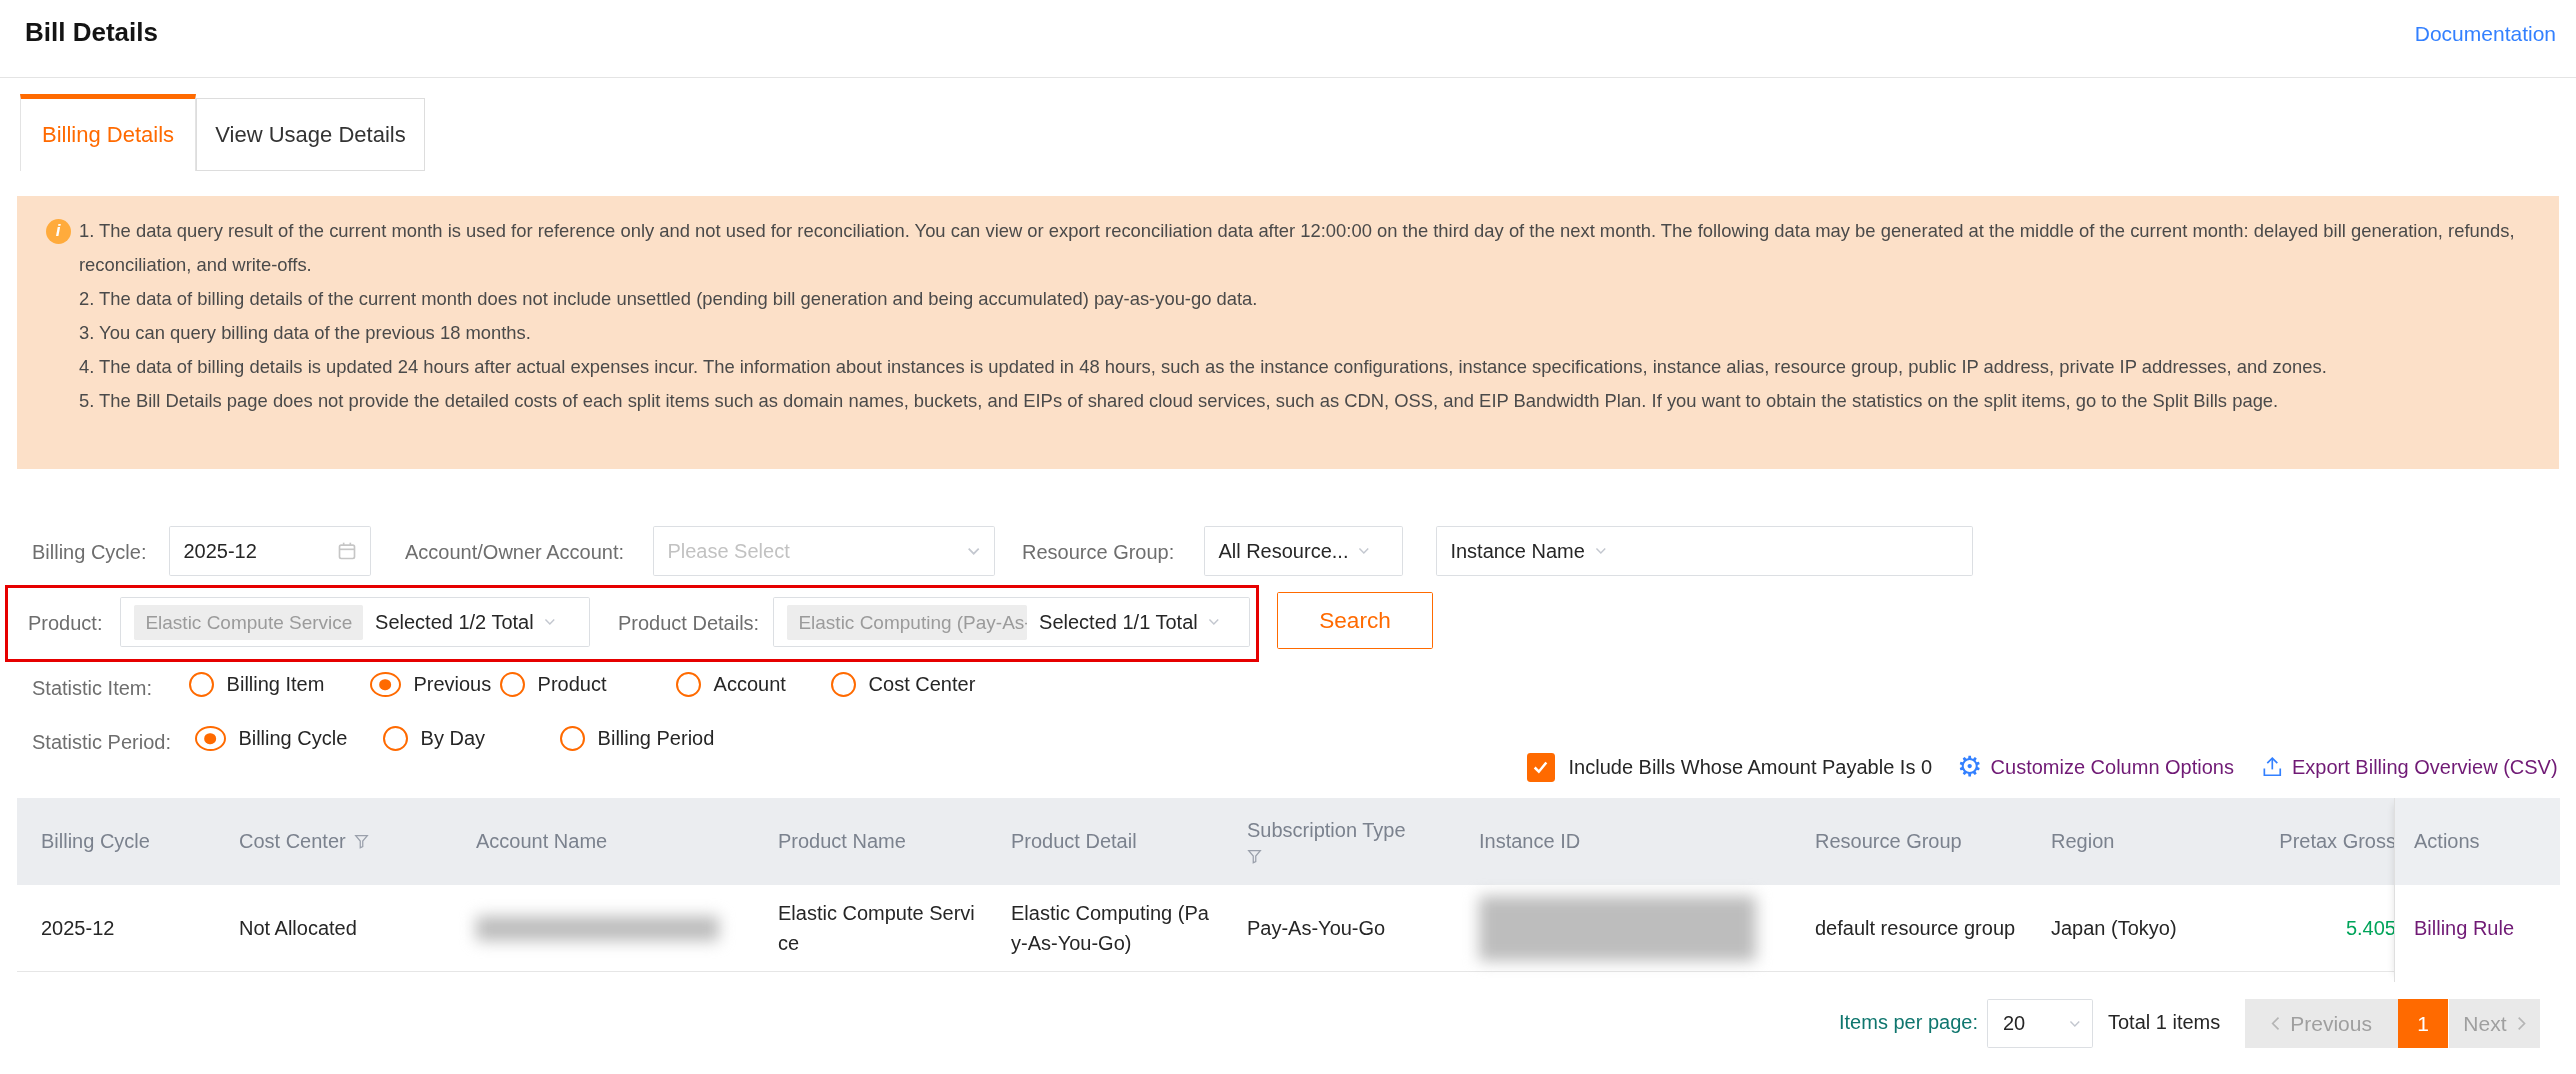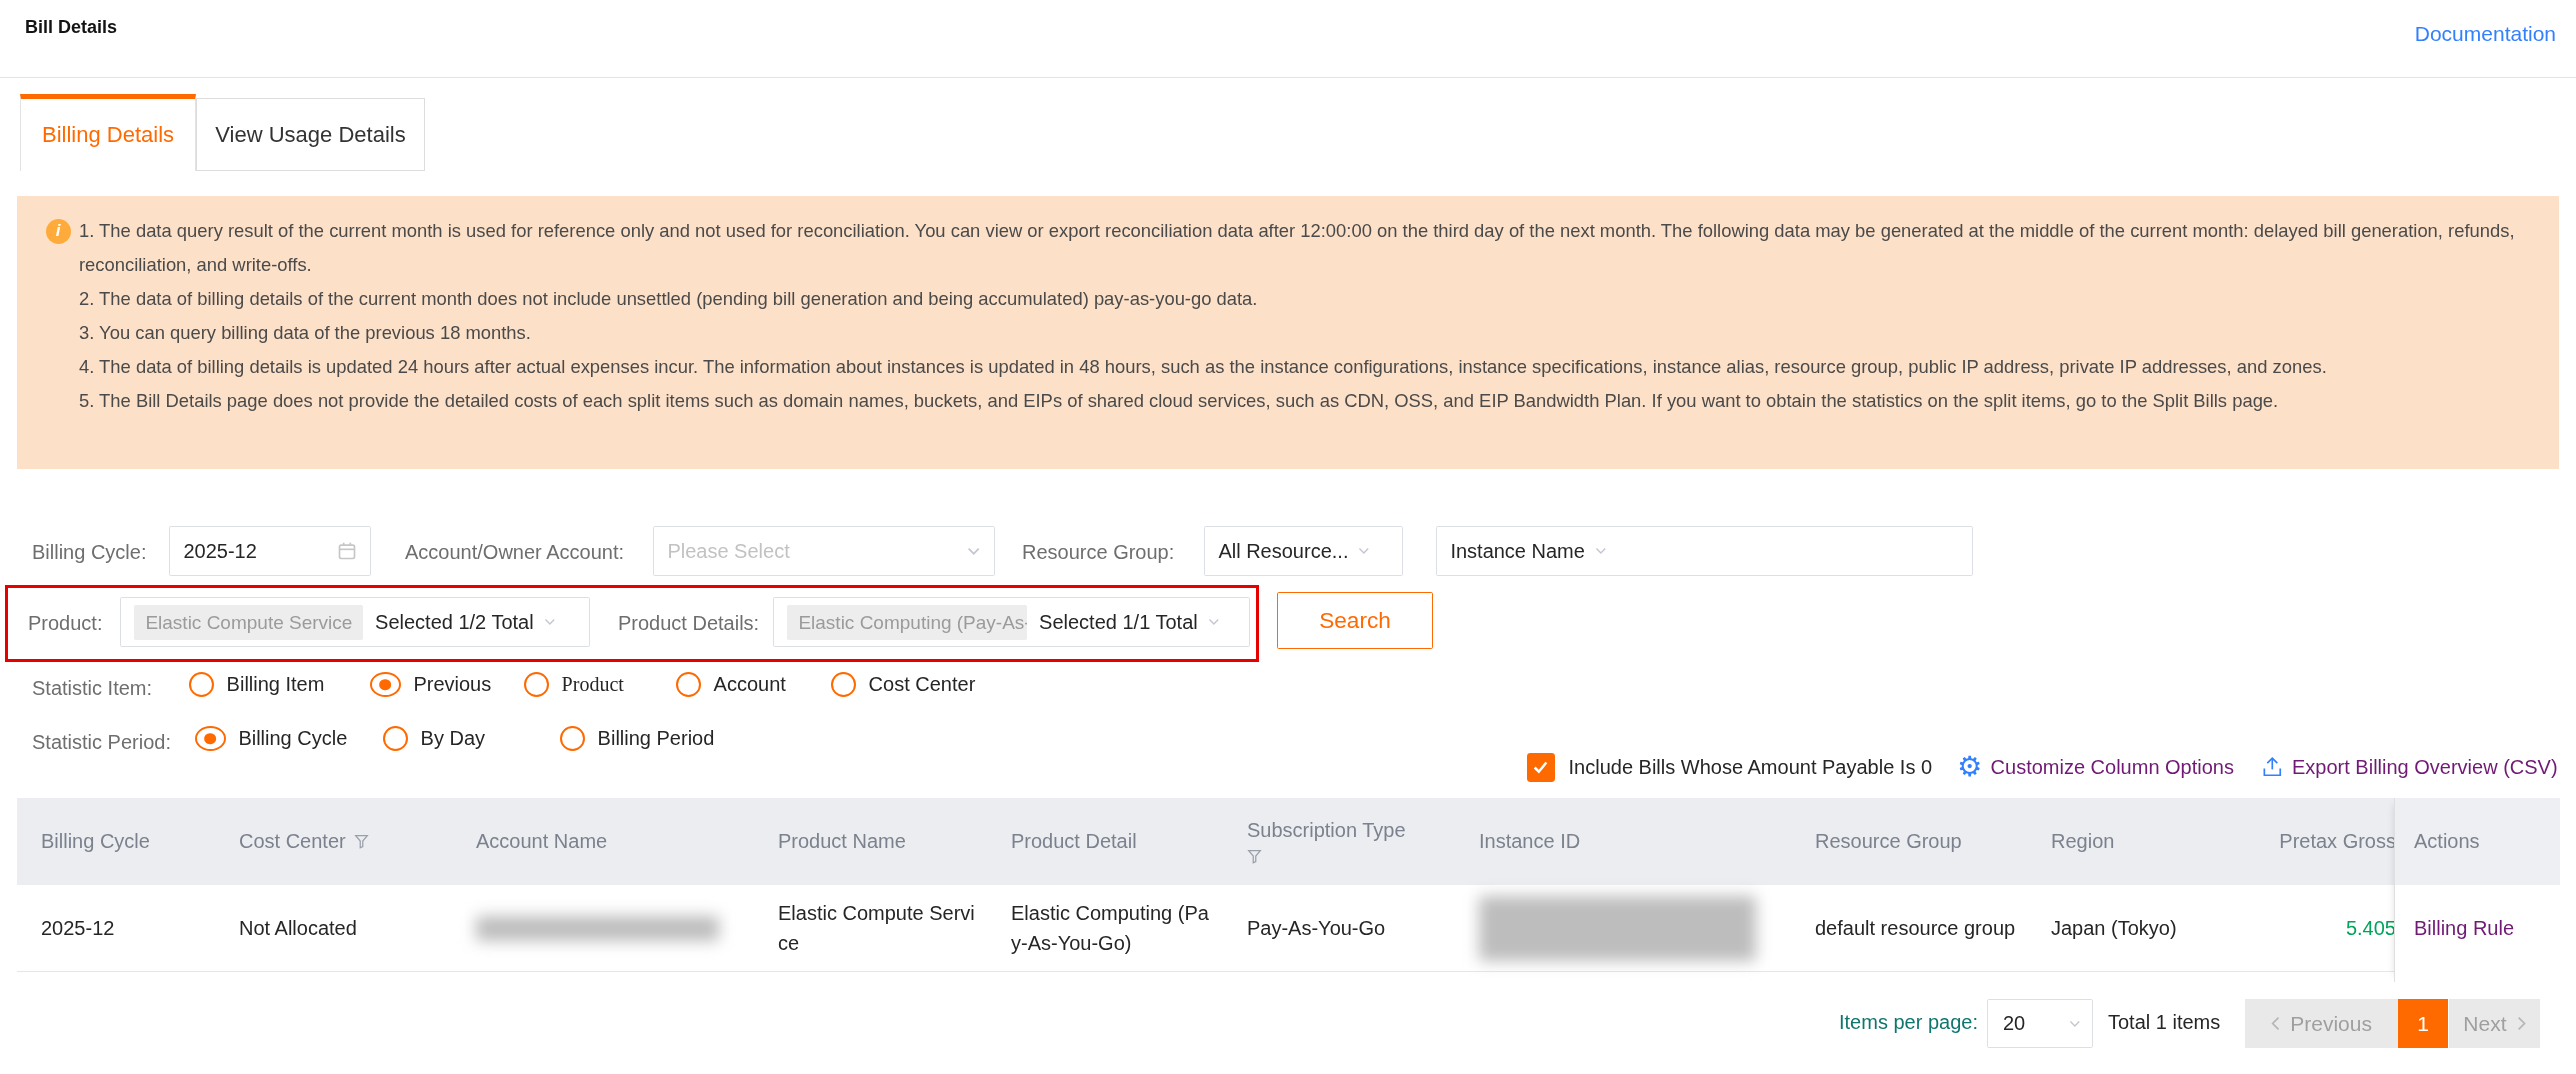--- a/index.html
+++ b/index.html
@@ -1,20 +1,20 @@
 <!DOCTYPE html>
 <html style="font-size:13.4px"><head>
 <meta charset="utf-8">
 <style>
   html,body{margin:0;padding:0;background:#fff;}
   #page{position:relative;width:2576px;height:1074px;background:#fff;overflow:hidden;
         font-family:"Liberation Sans","DejaVu Sans",sans-serif;color:#262626;}
 
   
-  .page-title{position:absolute;left:25px;top:17px;font-size:18px;font-weight:700;color:#141414;}
+  .page-title{position:absolute;left:25px;top:17px;font-size:26px;font-weight:700;color:#141414;}
   .doc-link{position:absolute;right:20px;top:22px;font-size:21px;color:#3380ff;cursor:pointer;}
   .topbar-divider{position:absolute;left:0;top:77px;width:2576px;height:0.8px;background:#e4e4e4;}
 
   
   .tab{position:absolute;display:flex;align-items:center;justify-content:center;font-size:22px;background:#fff;box-sizing:border-box;}
   .tab.active{left:20px;top:94px;width:176px;height:77px;border-left:0.8px solid #e3e3e3;border-right:0.8px solid #e3e3e3;
               border-top:5px solid #ff6a00;color:#ff6a00;}
   .tab.inactive{left:196px;top:98px;width:229px;height:73px;border:0.8px solid #ddd;color:#333;}
 
   
@@ -52,21 +52,21 @@
   .tag.clip{max-width:218px;}
   .search-btn{position:absolute;left:1277px;top:592px;width:156px;height:57px;background:#fff;border:1.7px solid #ff6a00;
               border-radius:1.7px;color:#ff6a00;font-size:22.6px;display:flex;align-items:center;justify-content:center;cursor:pointer;}
 
   
   .lbl-si{left:32px;top:677px;}
   .lbl-sp{left:32px;top:731px;}
   .opt{position:absolute;display:flex;align-items:center;gap:12.6px;font-size:20px;color:#262626;cursor:pointer;}
   .row-si{top:672px;}
   .row-sp{top:726px;}
-  .si-0{left:189px;} .si-1{left:370px;} .si-2{left:524px;font-family:Liberation Serif, serif;} .si-3{left:676px;} .si-4{left:831px;}
+  .si-0{left:189px;} .si-1{left:370px;} .si-2{left:500px;} .si-3{left:676px;} .si-4{left:831px;}
   .sp-0{left:195px;} .sp-1{left:383px;} .sp-2{left:560px;}
   .radio{width:25px;height:25px;border:2.5px solid #ff6a00;border-radius:50%;box-sizing:border-box;background:#fff;position:relative;flex:none;}
   .radio.sel::after{content:"";position:absolute;left:50%;top:50%;transform:translate(-50%,-50%);width:11.7px;height:11.7px;border-radius:50%;background:#ff6a00;}
 
   
   .controls{position:absolute;right:18.4px;top:753px;display:flex;align-items:center;font-size:20px;}
   .cbx{width:28.5px;height:28.5px;background:#ff6a00;border-radius:3.4px;display:flex;align-items:center;justify-content:center;flex:none;cursor:pointer;}
   .ctl-label{margin-left:13.4px;color:#262626;}
   .gear{margin-left:25px;color:#3380ff;font-size:28px;line-height:28px;cursor:pointer;font-family:"DejaVu Sans",sans-serif;}
   .blue-link{color:#701a75;cursor:pointer;}

